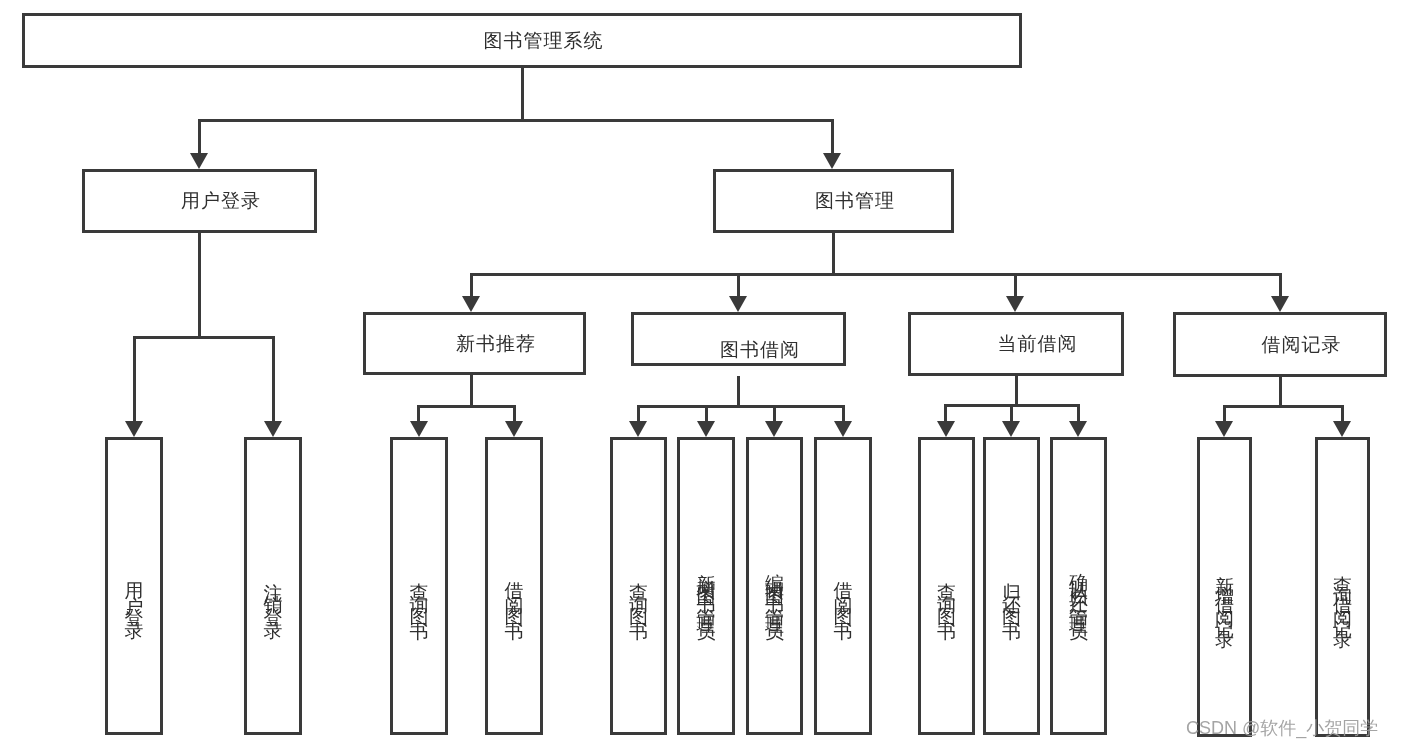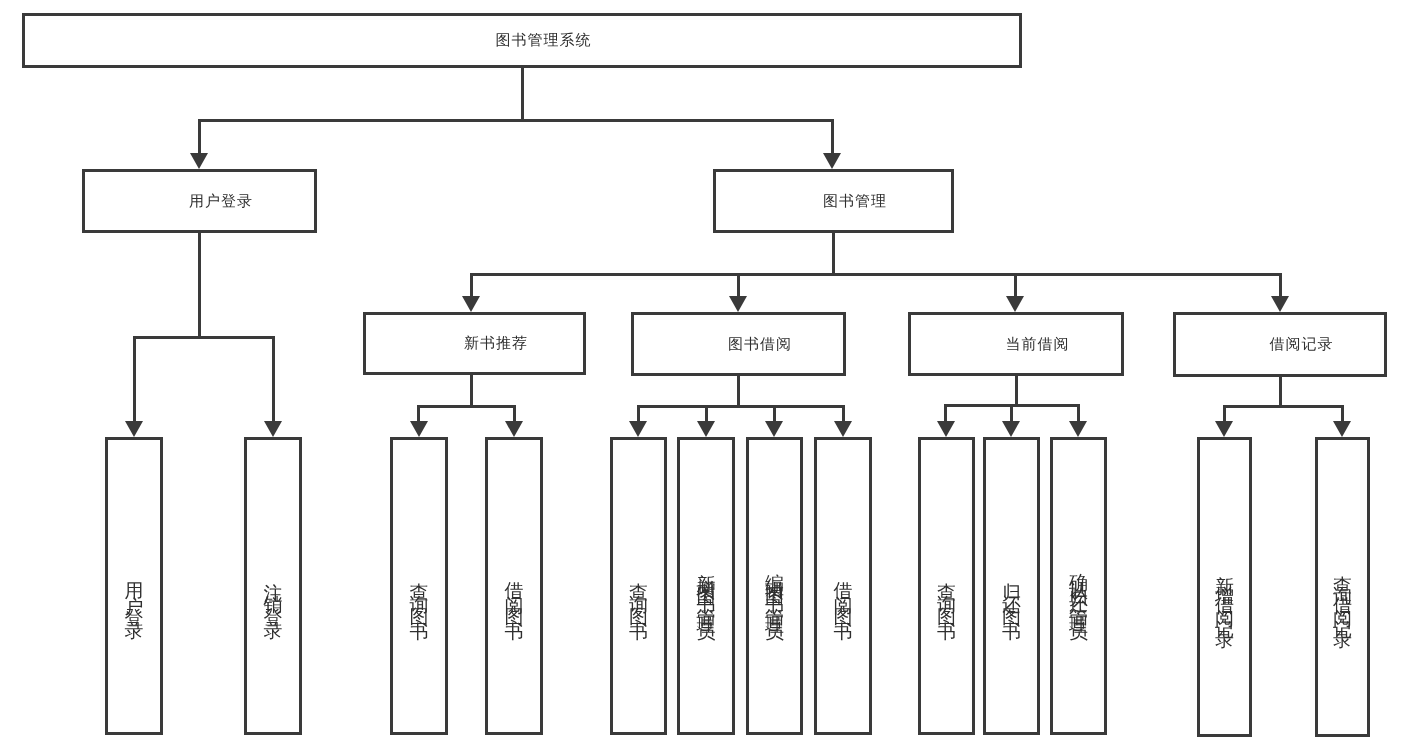--- a/index.html
+++ b/index.html
@@ -14,21 +14,21 @@
   .box {
     position: absolute;
     box-sizing: border-box;
     background: #ffffff;
     border: 3px solid #3a3a3a;
     display: flex;
     align-items: center;
     justify-content: center;
     color: #2f2f2f;
   }
-  .hbox { font-size: 15px; letter-spacing: 1px; padding-left: 43px; }
+  .hbox { font-size: 19px; letter-spacing: 1px; padding-left: 43px; }
   .leaf { font-size: 19px; }
   .vtext {
     writing-mode: vertical-rl;
     text-orientation: mixed;
     white-space: nowrap;
     color: #2f2f2f;
   }
   .ls4  { letter-spacing: 13px; padding-top: 13px; }
   .ls6  { letter-spacing: 11px; padding-top: 11px; }
   .ls10 { letter-spacing: 7px;  padding-top: 7px;  }
@@ -66,21 +66,21 @@
   </div>
 
   <div class="box hbox" style="left:363px; top:312px; width:223px; height:63px;">
     <span>新书推荐</span>
   </div>
 
   <div class="box hbox" style="left:713px; top:169px; width:241px; height:64px;">
     <span>图书管理</span>
   </div>
 
-  <div class="box hbox" style="left:631px; top:312px; width:215px; height:64px;">
+  <div class="box hbox" style="left:631px; top:312px; width:215px; height:54px;align-items:flex-end;">
     <span>图书借阅</span>
   </div>
 
   <div class="box hbox" style="left:908px; top:312px; width:216px; height:64px;">
     <span>当前借阅</span>
   </div>
 
   <div class="box hbox" style="left:1173px; top:312px; width:214px; height:65px;">
     <span>借阅记录</span>
   </div>
@@ -181,14 +181,15 @@
   <div class="vline" style="left:1077px; top:404px; height:19px;"></div>
   <div class="arrow" style="left:1069px; top:421px;"></div>
 
   <div class="vline" style="left:1279px; top:377px; height:31px;"></div>
   <div class="hline" style="left:1223px; top:405px; width:121px;"></div>
   <div class="vline" style="left:1223px; top:405px; height:18px;"></div>
   <div class="arrow" style="left:1215px; top:421px;"></div>
   <div class="vline" style="left:1341px; top:405px; height:18px;"></div>
   <div class="arrow" style="left:1333px; top:421px;"></div>
 
+  <div class="watermark">CSDN @软件_小贺同学</div>
 
 </div>
 
 </body></html>

